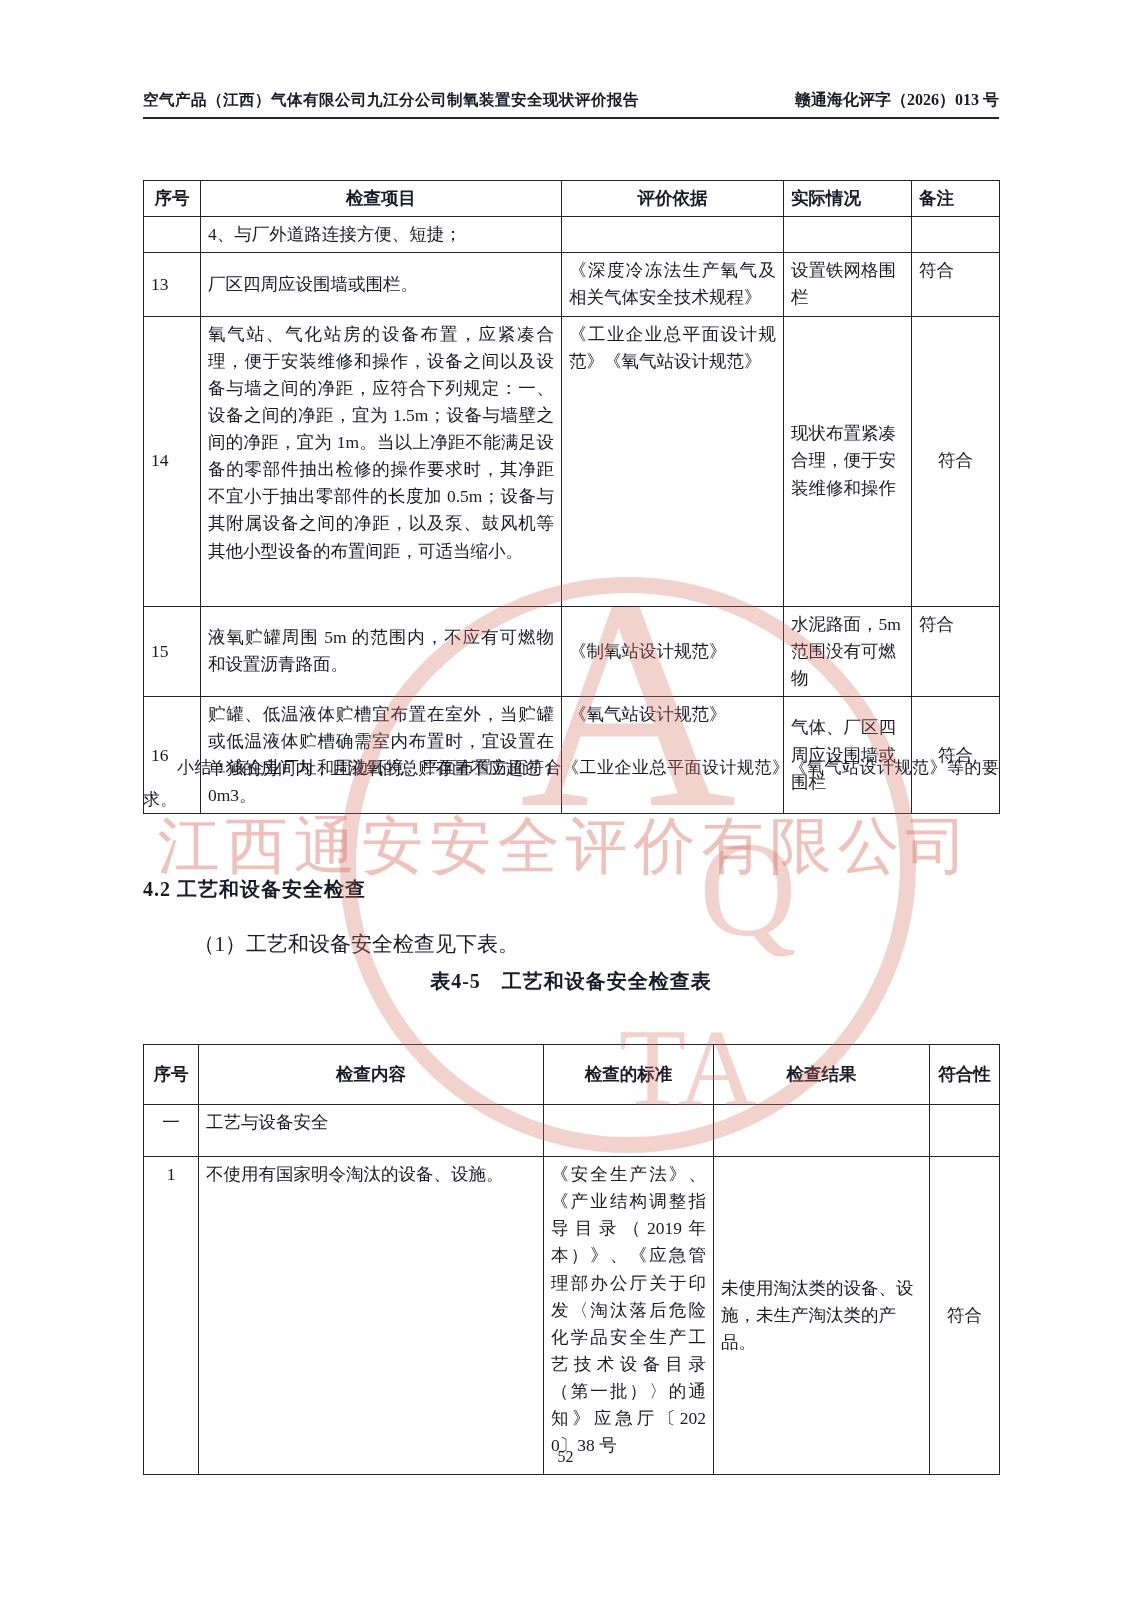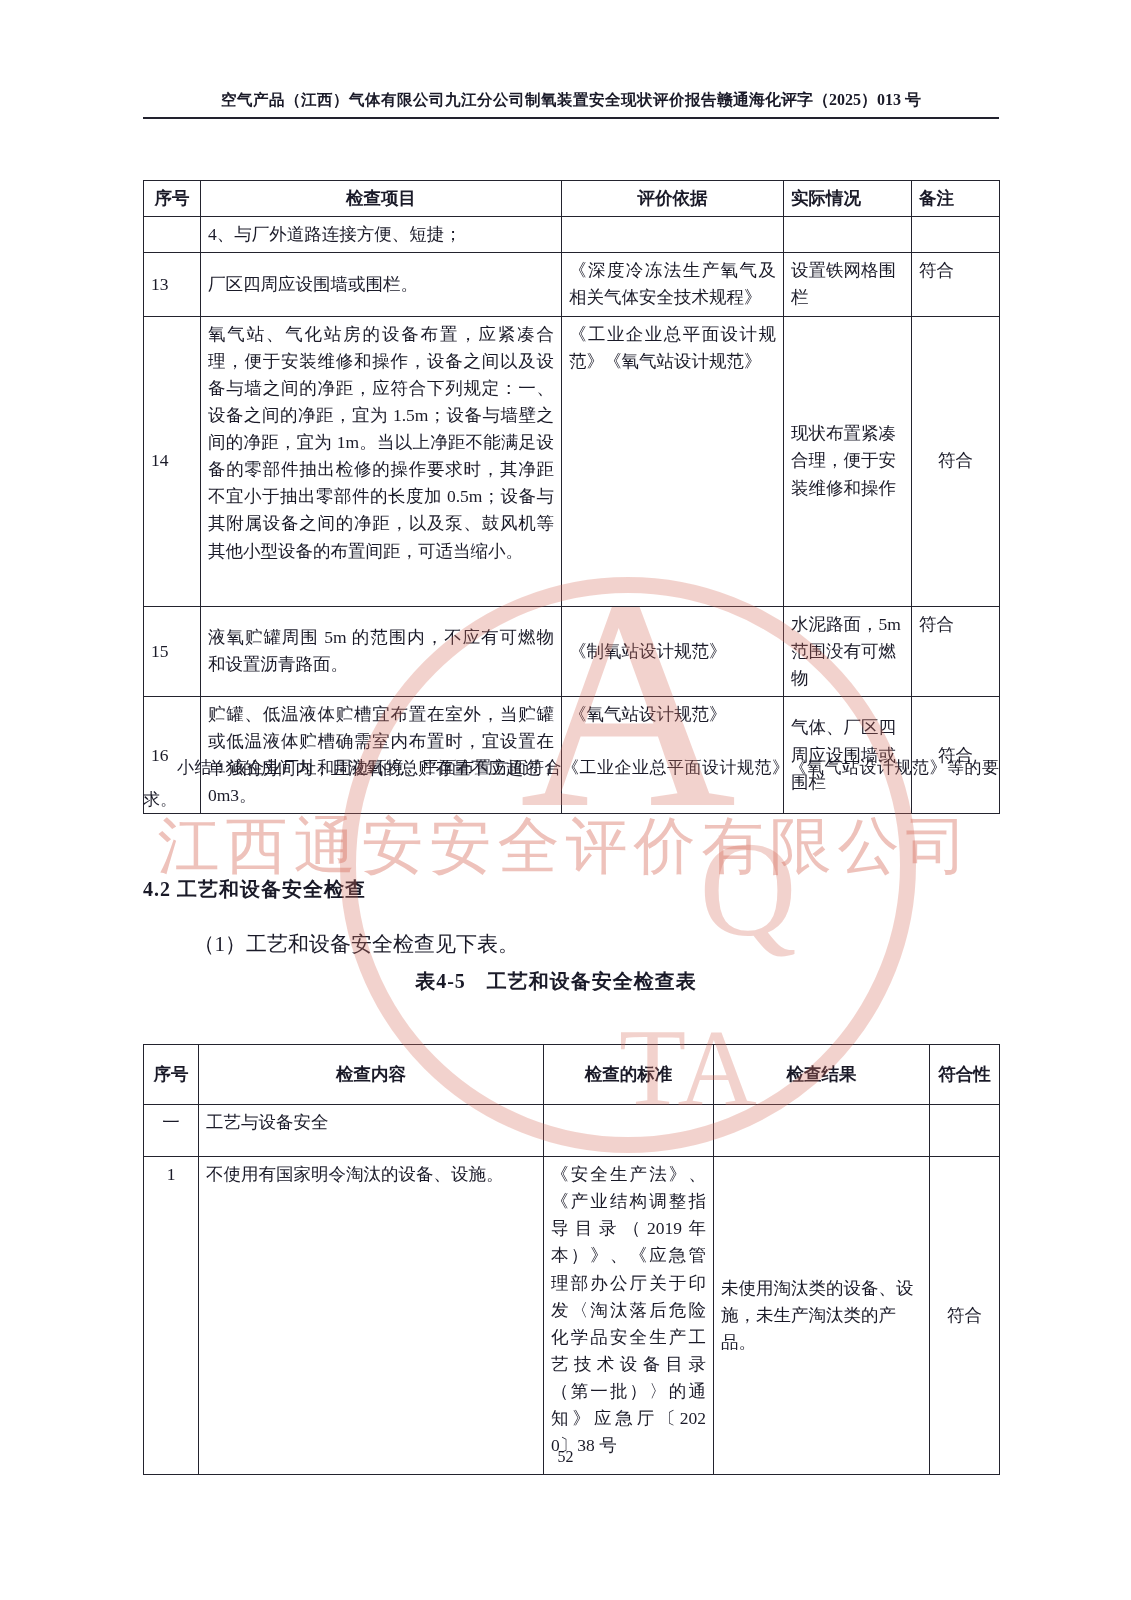--- a/index.html
+++ b/index.html
@@ -9,21 +9,21 @@
     font-family: "Liberation Serif", "DejaVu Serif", serif;
     color: #1a1a28;
     position: relative;
     overflow: hidden;
   }
   .page { position: relative; width: 1131px; height: 1600px; background:#fff; }
 
   
   .header {
     position: absolute; top: 90px; left: 143px; width: 856px;
-    display: flex; justify-content: center; align-items: flex-end;
+    display: flex; justify-content: space-between; align-items: flex-end;
     border-bottom: 2px solid #22222e; padding-bottom: 6px;
     font-weight: bold;
   }
   .header .h-title { font-size: 15.5px; letter-spacing: 0.5px; }
   .header .h-doc   { font-size: 16px; white-space: nowrap; }
 
   
   table { border-collapse: collapse; table-layout: fixed; background: transparent; margin-top: 42px; }
   th, td {
     border: 1.6px solid #23232e;
@@ -60,21 +60,21 @@
   }
   .sec-heading {
     position: absolute; top: 876px; left: 143px; width: 856px;
     font-size: 20px; font-weight: bold; letter-spacing: 1px;
   }
   .intro {
     position: absolute; top: 930px; left: 143px; width: 856px;
     font-size: 21px; text-indent: 2.4em;
   }
   .caption {
-    position: absolute; top: 968px; left: 128px; width: 856px;
+    position: absolute; top: 968px; left: 143px; width: 856px;
     font-size: 20px; font-weight: bold; text-align: center; letter-spacing: 1px; font-family: Liberation Serif, serif;
   }
   .footer {
     position: absolute; top: 1448px; left: 0; width: 1131px;
     text-align: center; font-size: 16px;
   }
 
   
   .watermark-text {
     position: absolute; top: 768px; left: 50%; transform: translateX(-50%);
@@ -87,21 +87,21 @@
     z-index: 5; opacity: 0.30; pointer-events: none;
   }
 </style>
 </head>
 <body>
 
 <div class="page">
 
   <div class="header">
     <span class="h-title">空气产品（江西）气体有限公司九江分公司制氧装置安全现状评价报告</span>
-    <span class="h-doc">赣通海化评字（2025）013 号</span>
+    <span class="h-doc">赣通海化评字（2026）013 号</span>
   </div>
 
   <table class="table1">
     <colgroup>
         <col class="c1">
         <col class="c2">
         <col class="c3">
         <col class="c4">
         <col class="c5">
       </colgroup>

